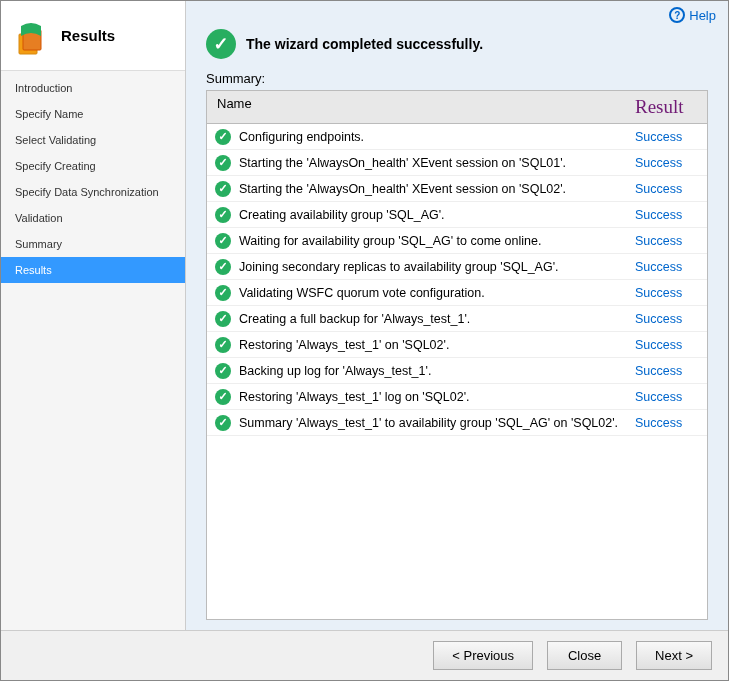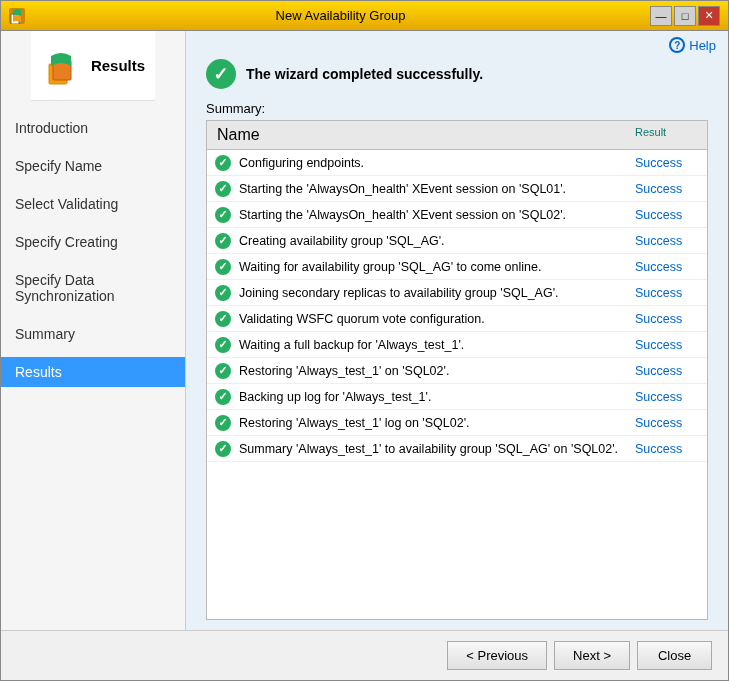--- a/index.html
+++ b/index.html
@@ -70,21 +70,20 @@
       flex: 1;
       overflow: hidden;
     }
     .sidebar {
       width: 185px;
       background: #f5f5f5;
       border-right: 1px solid #ccc;
       flex-shrink: 0;
       display: flex;
       flex-direction: column;
-      align-items: center;
     }
     .sidebar-header {
       padding: 12px 10px;
       display: flex;
       align-items: center;
       gap: 10px;
       border-bottom: 1px solid #ddd;
       background: #fff;
       min-height: 70px;
     }
@@ -99,22 +98,21 @@
       color: #000;
     }
     .nav-items {
       flex: 1;
       padding-top: 4px;
     }
     .nav-item {
       padding: 7px 14px;
       cursor: pointer;
       color: #333;
-      font-size: 14px;
-      margin-top: 8px;
+      font-size: 11px;
     }
     .nav-item.active {
       background: #3399ff;
       color: #fff;
     }
     .main-content {
       flex: 1;
       background: #e8f0f8;
       display: flex;
       flex-direction: column;
@@ -195,30 +193,31 @@
     .table-header {
       display: flex;
       background: #e8e8e8;
       border-bottom: 1px solid #bbb;
       flex-shrink: 0;
     }
     .th-name {
       flex: 1;
       padding: 5px 10px;
       font-weight: normal;
-      font-size: 16px;
+      font-size: 13px;
       color: #000;
     }
     .th-result {
       width: 80px;
       padding: 5px 8px;
       font-weight: normal;
-      font-size: 11px;
-      color: #0f766e;
-      flex-shrink: 0;
+      font-size: 19px;
+      color: #701a75;
+      flex-shrink: 0;
+      font-family: Liberation Serif, serif;
     }
     .table-row {
       display: flex;
       align-items: center;
       border-bottom: 1px solid #eee;
       min-height: 26px;
     }
     .row-icon {
       width: 20px;
       height: 20px;
@@ -253,21 +252,21 @@
       font-size: 12.5px;
       color: #0066cc;
       flex-shrink: 0;
       cursor: pointer;
     }
     .footer {
       display: flex;
       justify-content: flex-end;
       align-items: center;
       padding: 10px 16px;
-      gap: 7px;
+      gap: 14px;
       background: #f0f0f0;
       border-top: 1px solid #ccc;
       flex-shrink: 0;
     }
     .footer-btn {
       padding: 6px 18px;
       border: 1px solid #aaa;
       background: linear-gradient(to bottom, #f8f8f8, #e0e0e0);
       cursor: pointer;
       font-size: 13px;
@@ -275,55 +274,41 @@
     }
     .footer-btn.primary {
       background: linear-gradient(to bottom, #f8f8f8, #e0e0e0);
     }
   </style>
 </head>
 <body>
 
 <div class="window">
 
-  <div class="titlebar">
-    <div class="titlebar-icon">
-      <svg width="16" height="16" viewBox="0 0 16 16">
-        <rect x="2" y="6" width="8" height="10" fill="#fff" stroke="#666" stroke-width="1"></rect>
-        <path d="M4 2 Q8 0 12 2 L12 8 Q8 6 4 8 Z" fill="#27ae60"></path>
-        <path d="M4 8 Q8 6 12 8 L12 14 Q8 12 4 14 Z" fill="#f39c12"></path>
-      </svg>
-    </div>
-    <div class="titlebar-title">New Availability Group</div>
-    <div class="titlebar-buttons">
-      <div class="titlebar-btn">—</div>
-      <div class="titlebar-btn">□</div>
-      <div class="titlebar-btn close-btn">✕</div>
-    </div>
-  </div>
 
   <div class="content-area">
 
     <div class="sidebar">
       <div class="sidebar-header">
         <div class="sidebar-icon">
           <svg width="40" height="40" viewBox="0 0 40 40">
             <rect x="8" y="18" width="18" height="20" rx="1" fill="#f39c12" stroke="#d68910" stroke-width="1"></rect>
             <rect x="12" y="14" width="18" height="20" rx="1" fill="#e67e22" stroke="#d35400" stroke-width="1"></rect>
             <path d="M10 10 Q20 4 30 10 L30 20 Q20 14 10 20 Z" fill="#27ae60"></path>
           </svg>
         </div>
         <div class="sidebar-title">Results</div>
       </div>
       <div class="nav-items">
         <div class="nav-item">Introduction</div>
         <div class="nav-item">Specify Name</div>
         <div class="nav-item">Select Validating</div>
         <div class="nav-item">Specify Creating</div>
         <div class="nav-item">Specify Data Synchronization</div>
+        <div class="nav-item">Validation</div>
         <div class="nav-item">Summary</div>
         <div class="nav-item active">Results</div>
       </div>
     </div>
 
     <div class="main-content">
       <div class="help-bar">
         <a class="help-link">
           <div class="help-circle">?</div>
           <span>Help</span>
@@ -387,21 +372,21 @@
                 <div class="row-icon">
                   <div class="green-check">✓</div>
                 </div>
                 <div class="row-name">Validating WSFC quorum vote configuration.</div>
                 <div class="row-result">Success</div>
               </div>
               <div class="table-row">
                 <div class="row-icon">
                   <div class="green-check">✓</div>
                 </div>
-                <div class="row-name">Waiting a full backup for 'Always_test_1'.</div>
+                <div class="row-name">Creating a full backup for 'Always_test_1'.</div>
                 <div class="row-result">Success</div>
               </div>
               <div class="table-row">
                 <div class="row-icon">
                   <div class="green-check">✓</div>
                 </div>
                 <div class="row-name">Restoring 'Always_test_1' on 'SQL02'.</div>
                 <div class="row-result">Success</div>
               </div>
               <div class="table-row">
@@ -426,16 +411,16 @@
                 <div class="row-result">Success</div>
               </div>
             </div>
         </div>
       </div>
     </div>
   </div>
 
   <div class="footer">
     <button class="footer-btn">&lt; Previous</button>
+    <button class="footer-btn primary">Close</button>
     <button class="footer-btn">Next &gt;</button>
-    <button class="footer-btn primary">Close</button>
   </div>
 </div>
 
 </body></html>

